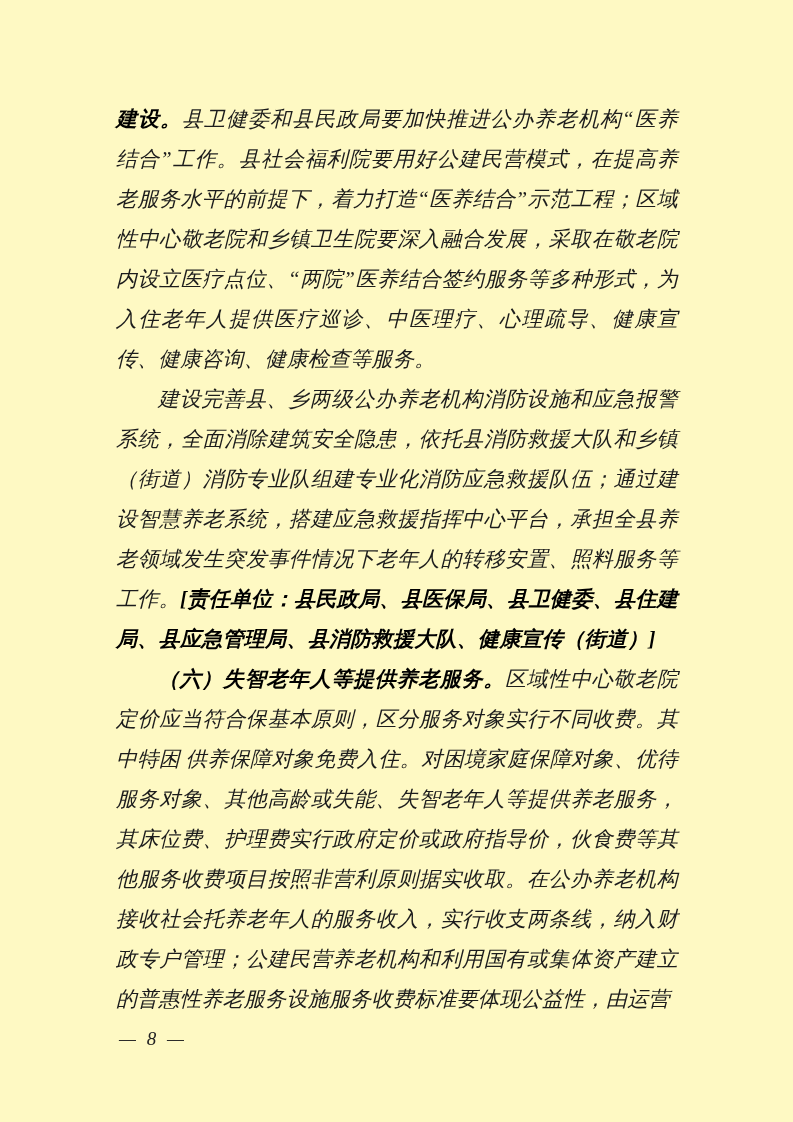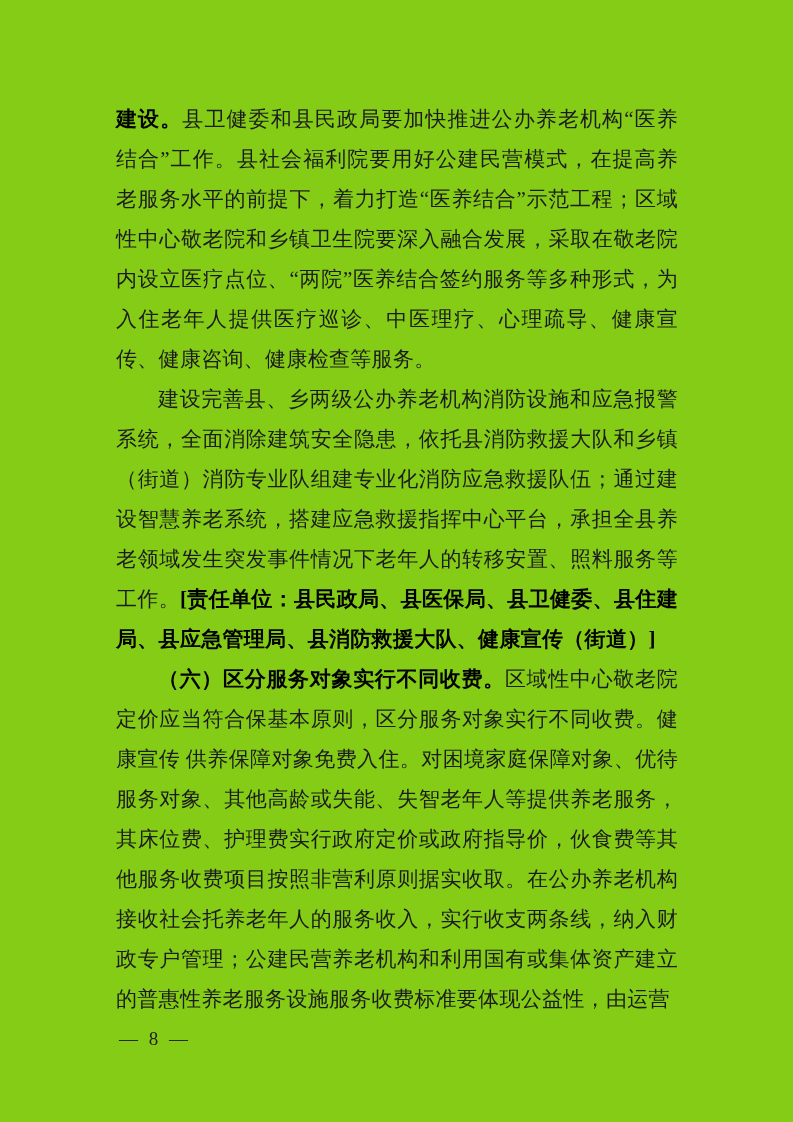--- a/index.html
+++ b/index.html
@@ -10,21 +10,22 @@
   body {
     position: relative;
     width: 793px;
     height: 1122px;
     overflow: hidden;
     font-family: "Liberation Serif", serif;
   }
   .page {
     position: absolute;
     inset: 0;
-    background: #84cc16;
+    background: #fef9c3;
+    font-style: italic;
   }
   .text-block {
     position: absolute;
     left: 116px;
     top: 99px;
     width: 562px;
     color: #1c1c1c;
     font-size: 21px;
     line-height: 40px;
     text-align: justify;
@@ -55,16 +56,16 @@
     letter-spacing: 3px;
   }
 </style>
 </head>
 <body>
 
 <div class="page">
   <div class="text-block">
       <p class="para"><span class="seg bold">建设。</span><span class="seg">县卫健委和县民政局要加快推进公办养老机构“医养结合”工作。县社会福利院要用好公建民营模式，在提高养老服务水平的前提下，着力打造“医养结合”示范工程；区域性中心敬老院和乡镇卫生院要深入融合发展，采取在敬老院内设立医疗点位、“两院”医养结合签约服务等多种形式，为入住老年人提供医疗巡诊、中医理疗、心理疏导、健康宣传、健康咨询、健康检查等服务。</span></p>
       <p class="para indent"><span class="seg">建设完善县、乡两级公办养老机构消防设施和应急报警系统，全面消除建筑安全隐患，依托县消防救援大队和乡镇（街道）消防专业队组建专业化消防应急救援队伍；通过建设智慧养老系统，搭建应急救援指挥中心平台，承担全县养老领域发生突发事件情况下老年人的转移安置、照料服务等工作。</span><span class="seg bold">[责任单位：县民政局、县医保局、县卫健委、县住建局、县应急管理局、县消防救援大队、健康宣传（街道）]</span></p>
-      <p class="para indent"><span class="seg bold">（六）区分服务对象实行不同收费。</span><span class="seg">区域性中心敬老院定价应当符合保基本原则，区分服务对象实行不同收费。健康宣传 供养保障对象免费入住。对困境家庭保障对象、优待服务对象、其他高龄或失能、失智老年人等提供养老服务，其床位费、护理费实行政府定价或政府指导价，伙食费等其他服务收费项目按照非营利原则据实收取。在公办养老机构接收社会托养老年人的服务收入，实行收支两条线，纳入财政专户管理；公建民营养老机构和利用国有或集体资产建立的普惠性养老服务设施服务收费标准要体现公益性，由运营</span></p>
+      <p class="para indent"><span class="seg bold">（六）失智老年人等提供养老服务。</span><span class="seg">区域性中心敬老院定价应当符合保基本原则，区分服务对象实行不同收费。其中特困 供养保障对象免费入住。对困境家庭保障对象、优待服务对象、其他高龄或失能、失智老年人等提供养老服务，其床位费、护理费实行政府定价或政府指导价，伙食费等其他服务收费项目按照非营利原则据实收取。在公办养老机构接收社会托养老年人的服务收入，实行收支两条线，纳入财政专户管理；公建民营养老机构和利用国有或集体资产建立的普惠性养老服务设施服务收费标准要体现公益性，由运营</span></p>
     </div>
   <div class="page-number">— 8 —</div>
 </div>
 
 </body></html>

